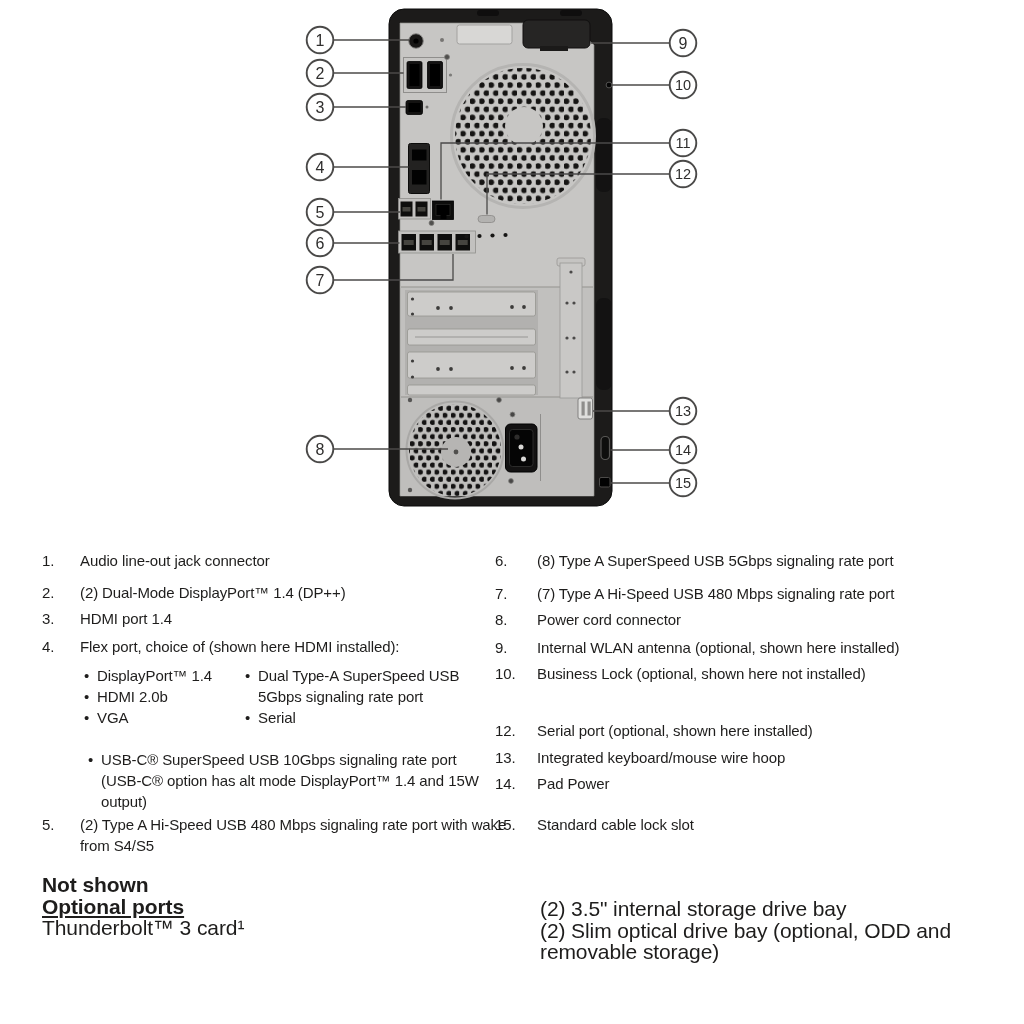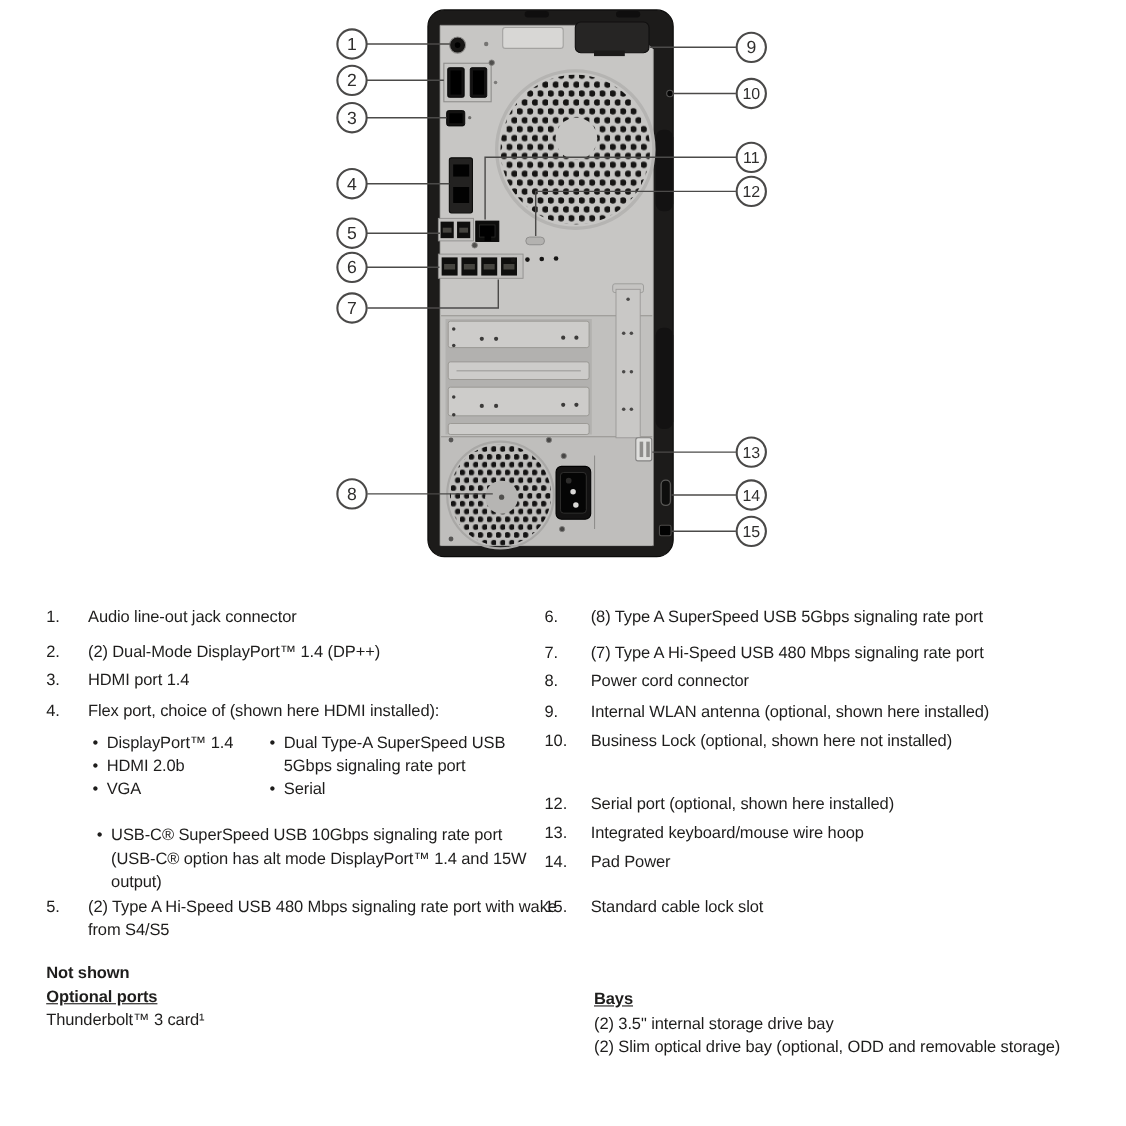--- a/index.html
+++ b/index.html
@@ -8,21 +8,21 @@
   svg text{font-family:"Liberation Sans",sans-serif;}
   .li{position:absolute;display:flex;font-size:15px;line-height:21px;letter-spacing:-0.1px;}
   .li .n{flex:0 0 38px;}
   .li.r .n{flex:0 0 42px;}
   .li .t{flex:1;}
   .opt{display:flex;font-size:15px;line-height:21px;letter-spacing:-0.1px;}
   .opt .d{flex:0 0 13px;}
   .opt .ot{flex:1;}
   .flexopts{position:absolute;display:flex;}
   .usbc{position:absolute;}
-  .blk{position:absolute;font-size:15px;line-height:21.5px;letter-spacing:-0.1px;}
+  .blk{position:absolute;font-size:21px;line-height:21.5px;letter-spacing:-0.1px;}
   .bold{font-weight:bold;}
   .hd{font-weight:bold;text-decoration:underline;}
   .just{text-align:justify;}
 </style>
 </head>
 <body>
 
 <div class="cv">
 
   <svg style="position:absolute;left:288px;top:0px;" width="432" height="516" viewBox="288 0 432 516">
@@ -358,18 +358,17 @@
     <span class="t">Standard cable lock slot</span>
   </div>
 
   <div class="blk" style="left:42px;top:874px;width:456px">
     <div class="bold">Not shown</div>
     <div class="hd">Optional ports</div>
     <div>Thunderbolt™ 3 card¹</div>
   </div>
 
   <div class="blk" style="left:540px;top:898px;width:424px">
-    <div class="hd">Bays</div>
     <div>(2) 3.5" internal storage drive bay</div>
     <div>(2) Slim optical drive bay (optional, ODD and removable storage)</div>
   </div>
 
 </div>
 
 </body></html>

